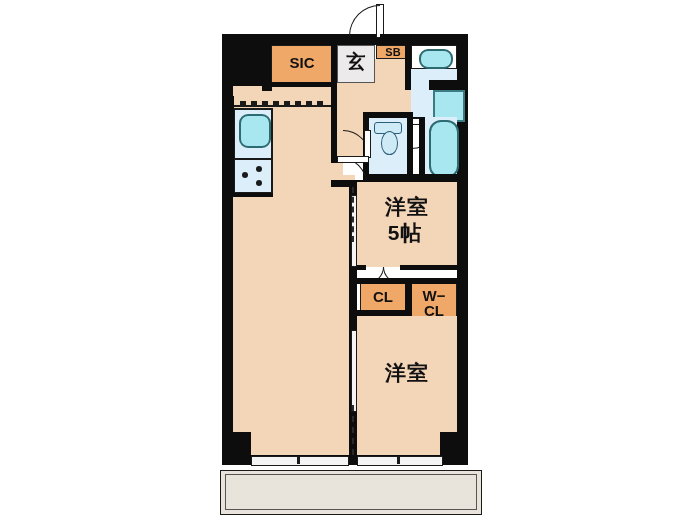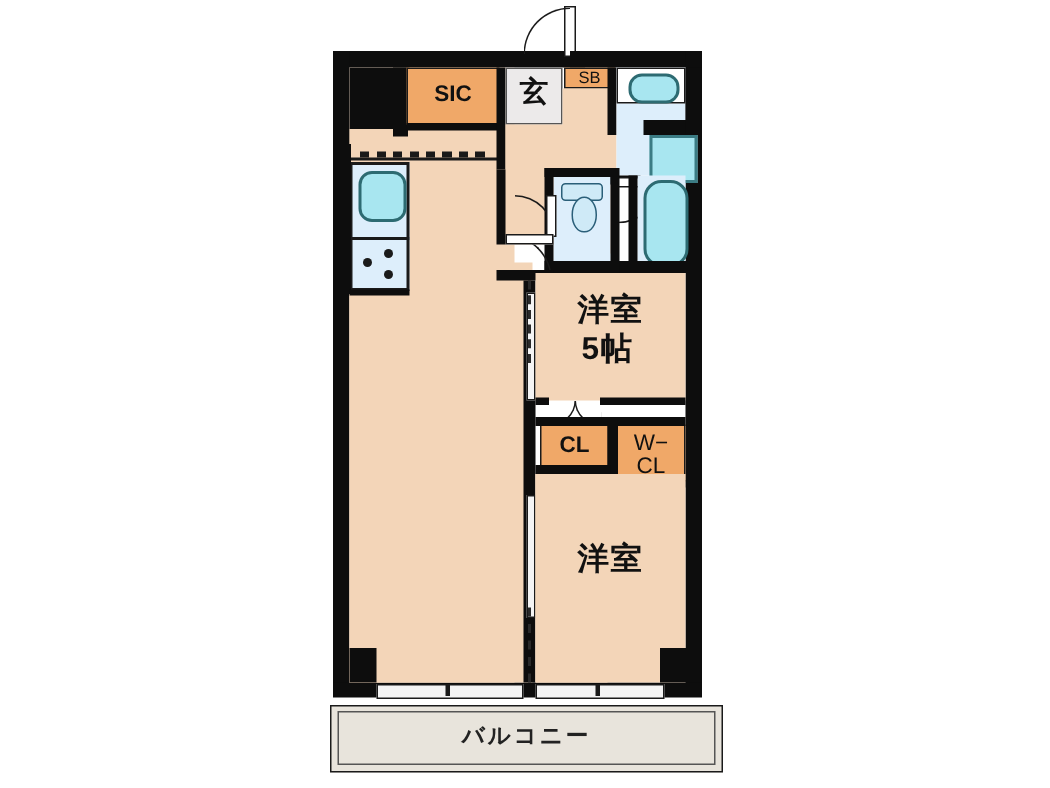--- a/index.html
+++ b/index.html
@@ -21,21 +21,21 @@
   .tile{background:#ddeefb;}
   .white{background:#ffffff;}
 
   .thinline{background:#1a1a1a;}
 
   
   .lbl{position:absolute;color:#111;line-height:1.05;text-align:center;
        white-space:nowrap;font-weight:700;}
   .lbl-room{font-size:21px;letter-spacing:1px;font-weight:700;}
   .lbl-sm{font-size:15px;font-weight:700;}
-  .lbl-xs{font-size:11px;font-weight:400;}
+  .lbl-xs{font-size:11px;font-weight:700;}
   .lbl-bal{font-size:15px;font-weight:700;letter-spacing:2px;color:#222;}
   .lbl-gen{font-size:19px;font-weight:700;}
 
   
   .swing{position:absolute;background:#ffffff;border:1.5px solid #1a1a1a;}
   .swing.br{border-radius:0 0 100% 0;border-top:none;border-left:none;}
   .swing.bl{border-radius:0 0 0 100%;border-top:none;border-right:none;}
   .swing.tr{border-radius:0 100% 0 0;border-bottom:none;border-left:none;}
   .swing.tl{border-radius:100% 0 0 0;border-bottom:none;border-right:none;}
   .leaf{position:absolute;background:#ffffff;border:1.5px solid #1a1a1a;}
@@ -53,21 +53,20 @@
   .toilet-t{position:absolute;background:#cfeaf7;border:1.5px solid #2b5f79;border-radius:3px;}
   .hatch{position:absolute;}
 </style>
 </head>
 <body>
 
 <div id="plan-root">
 
   <div class="abs floor-gray" style="left:220px;top:470px;width:262px;height:45px;border:1.5px solid #1a1a1a;"></div>
   <div class="abs" style="left:225px;top:474px;width:252px;height:36px;border:1.5px solid #555;"></div>
-  <div class="lbl lbl-bal" style="left:220px;top:483px;width:262px;">バルコニー</div>
 
   <div class="abs wall" style="left:222px;top:34px;width:246px;height:11px;"></div>
 
   <div class="abs wall" style="left:222px;top:34px;width:11px;height:430px;"></div>
 
   <div class="abs wall" style="left:457px;top:34px;width:11px;height:430px;"></div>
 
   <div class="abs wall" style="left:222px;top:455px;width:246px;height:10px;"></div>
 
   <div class="abs floor" style="left:233px;top:45px;width:110px;height:410px;"></div>

